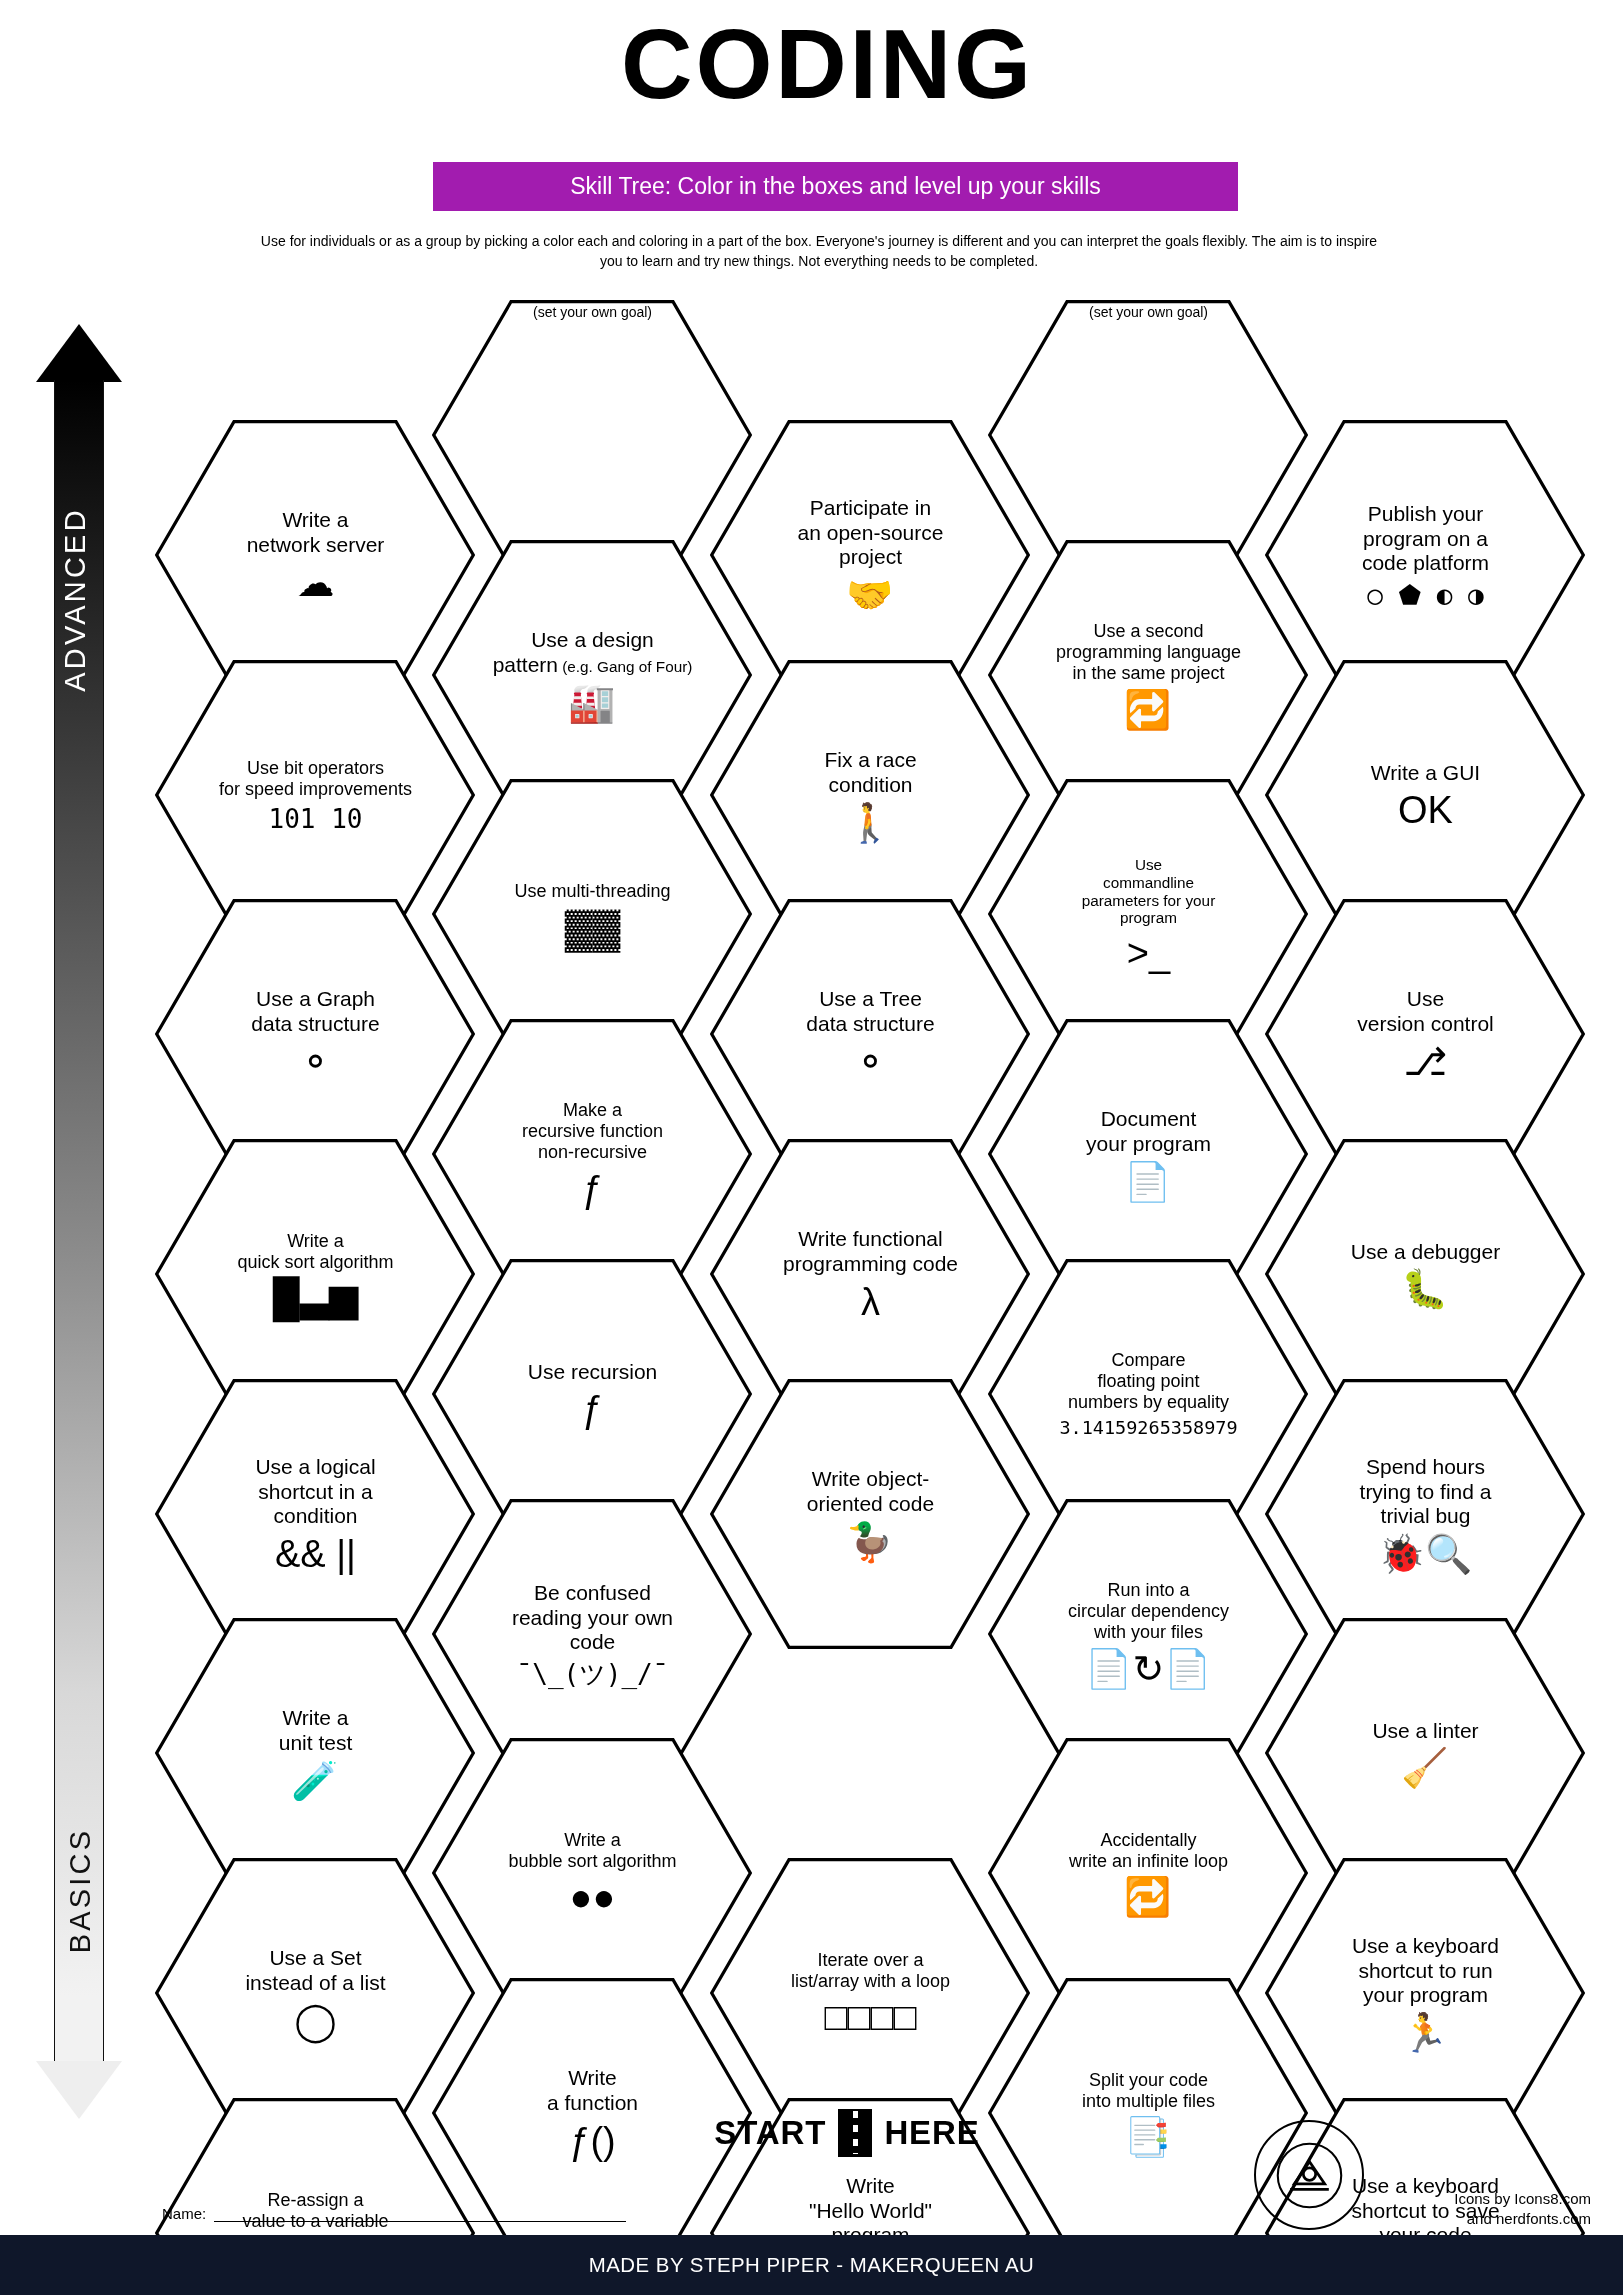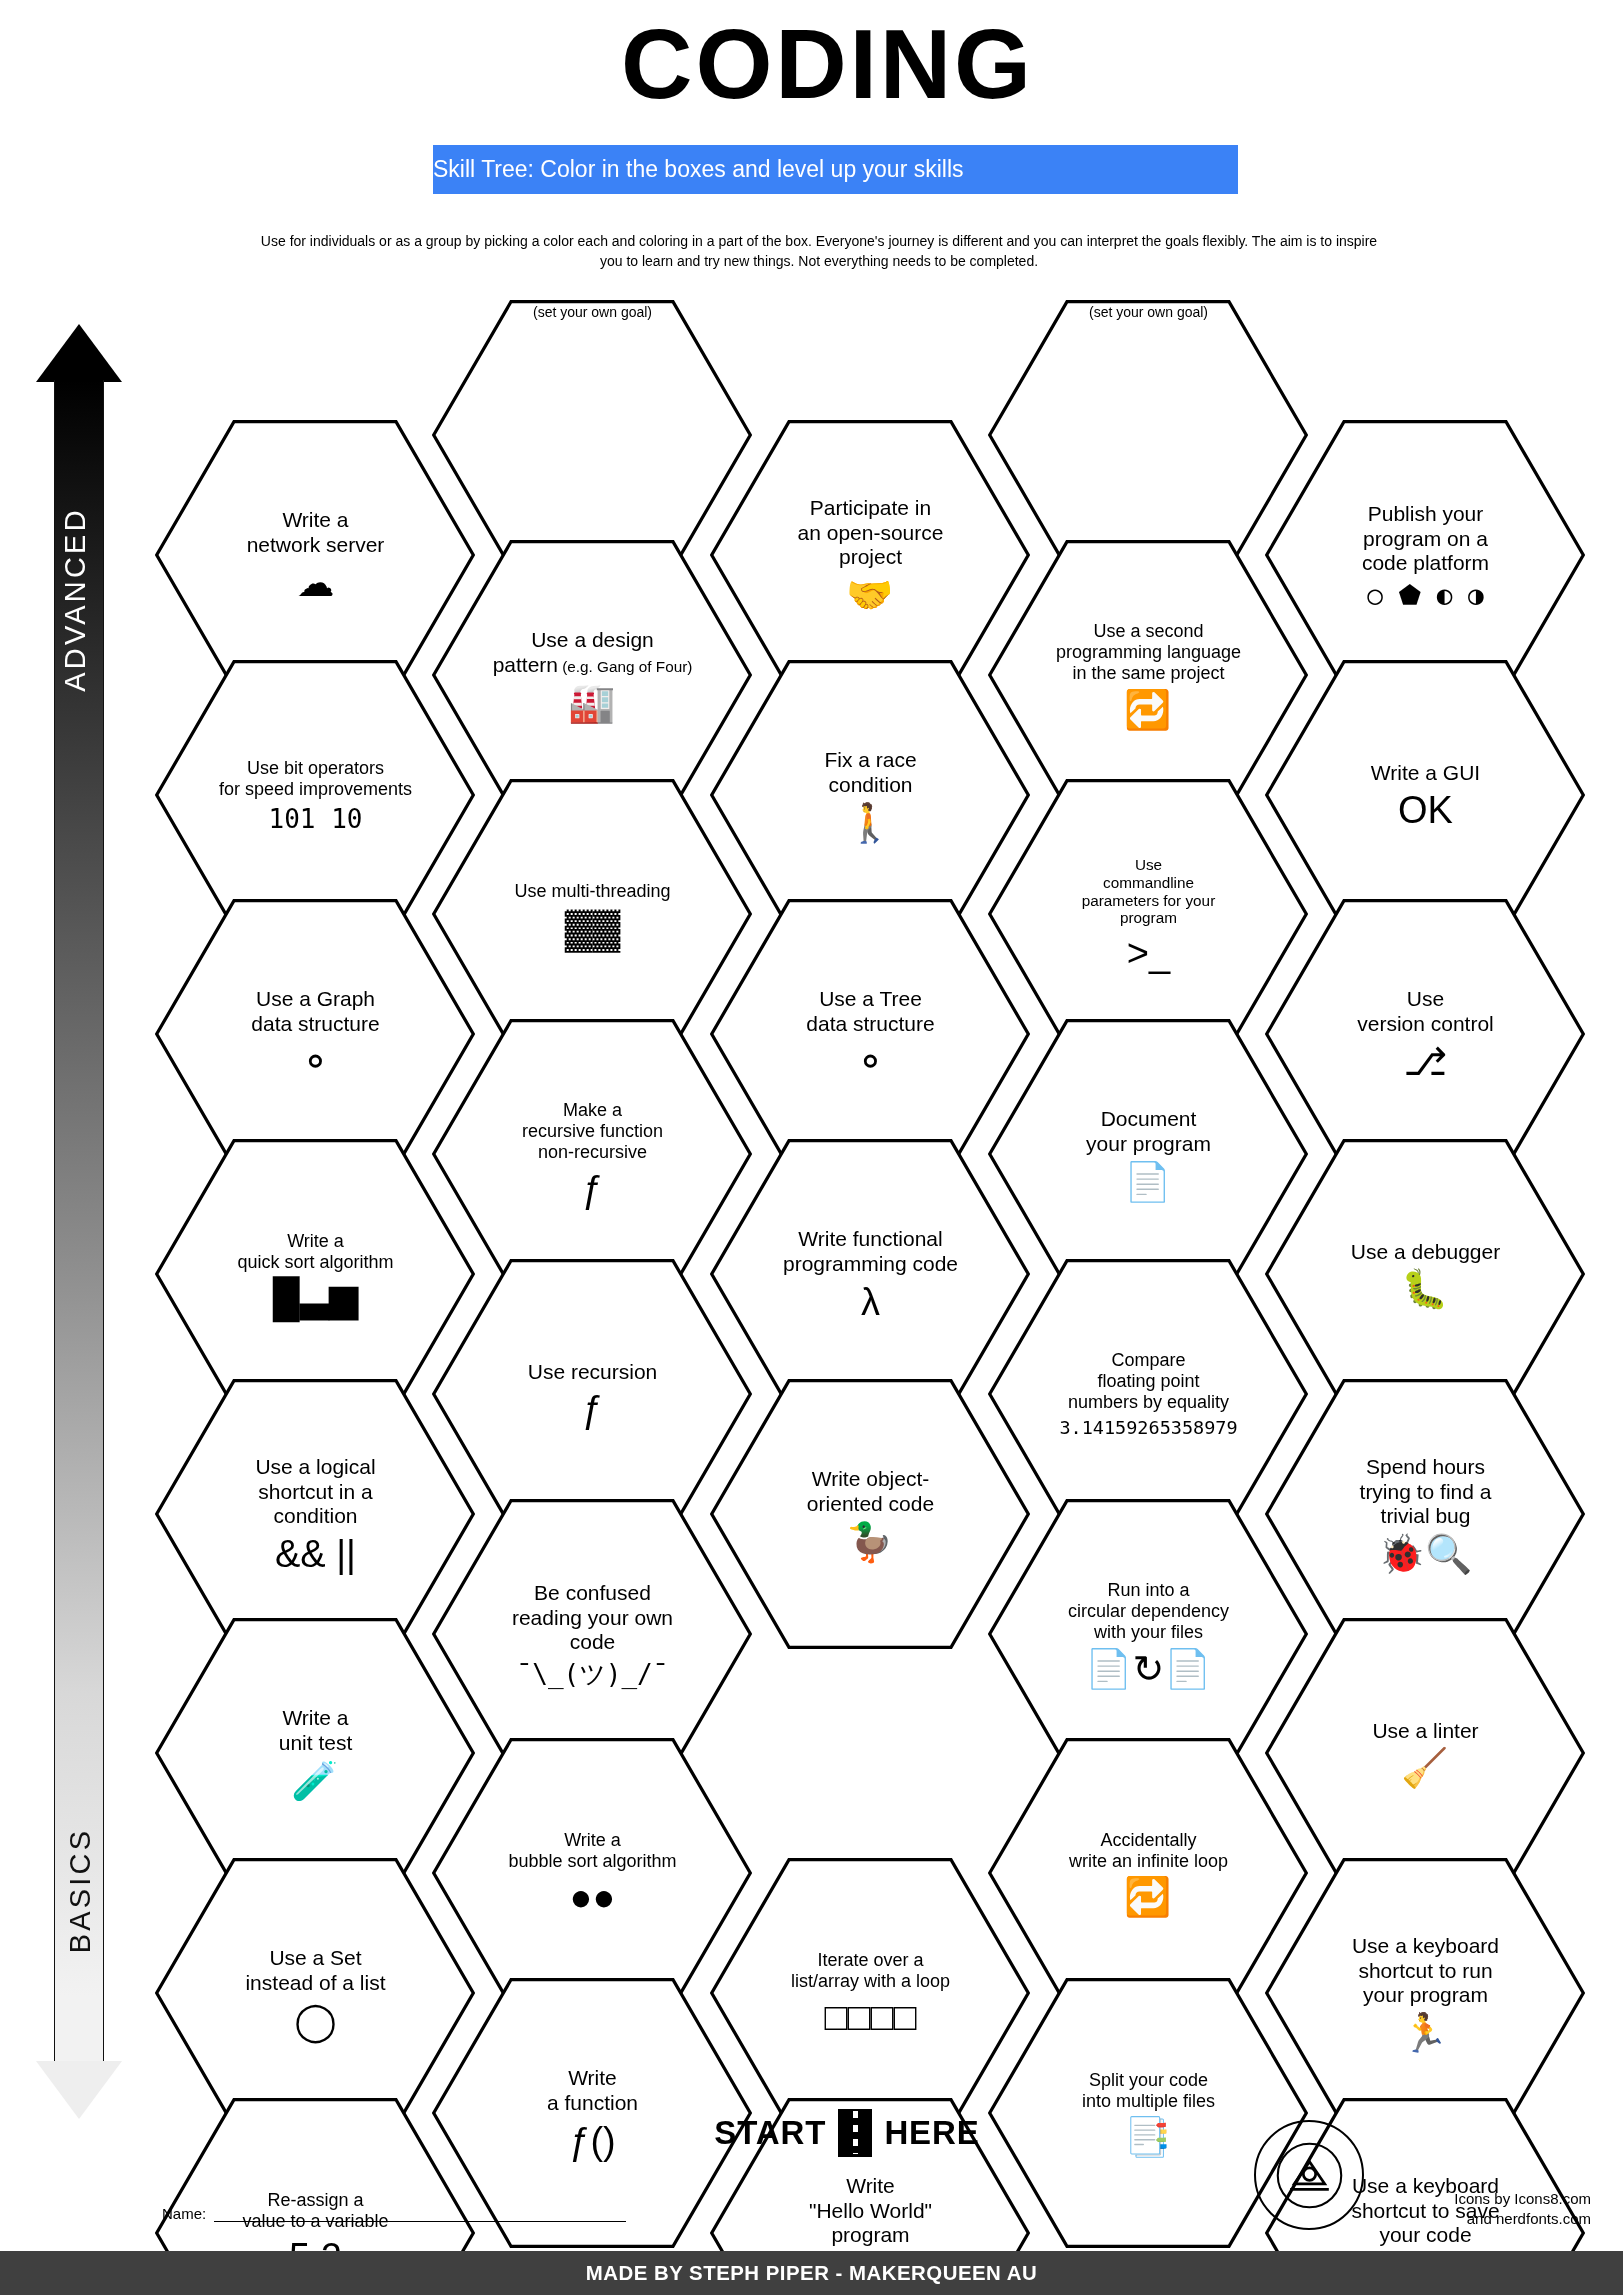--- a/index.html
+++ b/index.html
@@ -24,28 +24,29 @@
     width: 1623px;
     text-align: center;
     font-size: 99px;
     font-weight: bold;
     letter-spacing: 2.8px;
     line-height: 1;
     padding-left: 16px;
   }
   #subtitle-bar {
     position: absolute;
-    top: 145px;
+    top: 162px;
     left: 433px;
     width: 805px;
     height: 49px;
-    background: #3b82f6;
+    background: #a21caf;
     color: #fff;
     display: flex;
     align-items: center;
+    justify-content: center;
     font-size: 23px;
   }
   #subtitle-bar .sub-strong { font-weight: normal; }
   #intro-text {
     position: absolute;
     top: 231px;
     left: 259px;
     width: 1120px;
     text-align: center;
     font-size: 14px;
@@ -207,28 +208,28 @@
   #name-line {
     width: 412px;
     border-bottom: 1.9px solid #000;
     height: 18.5px;
   }
   #footer-bar {
     position: absolute;
     left: 0;
     bottom: 0;
     width: 1623px;
-    height: 44px;
-    background: #404040;
+    height: 60px;
+    background: #0f172a;
     color: #fff;
     display: flex;
     align-items: center;
     justify-content: center;
     font-size: 20.4px;
-    font-weight: bold;
+    font-weight: normal;
     letter-spacing: 0.5px;
   }
   #credits {
     position: absolute;
     right: 32px;
     bottom: 67px;
     text-align: right;
     font-size: 15px;
     line-height: 1.3;
   }

